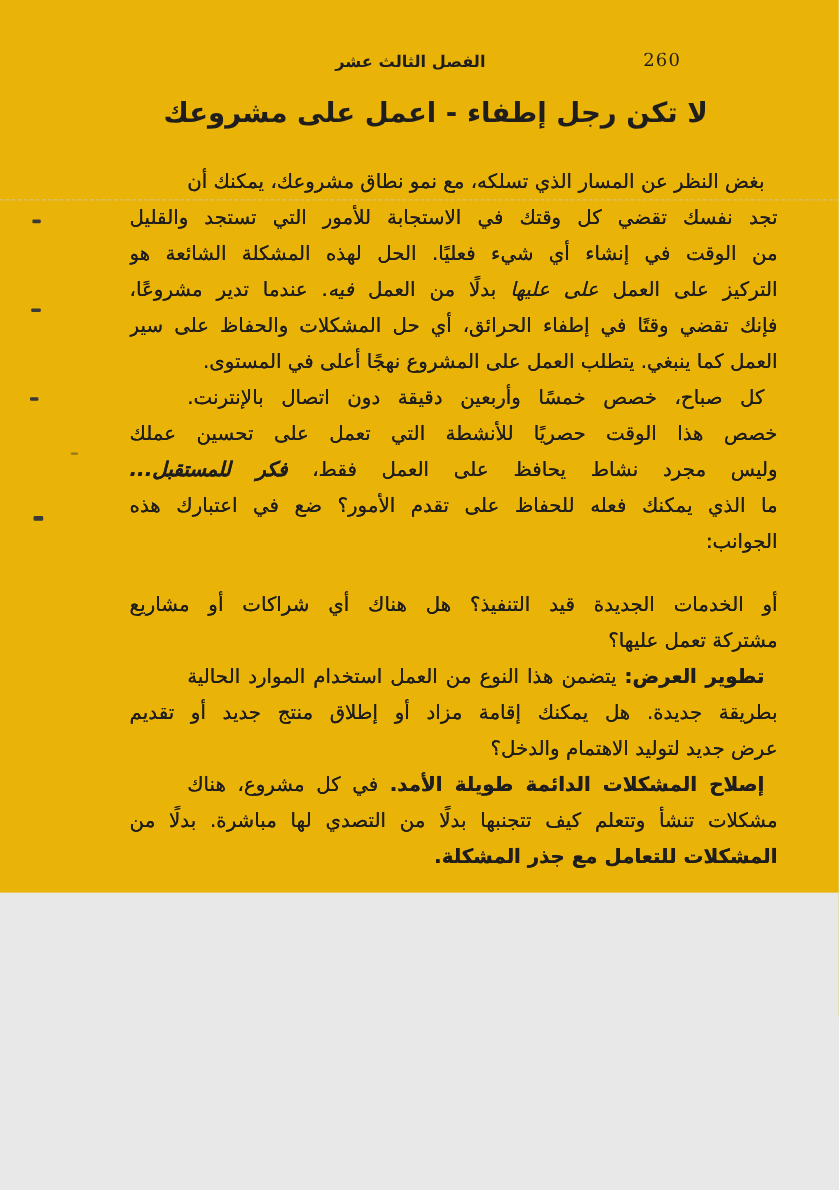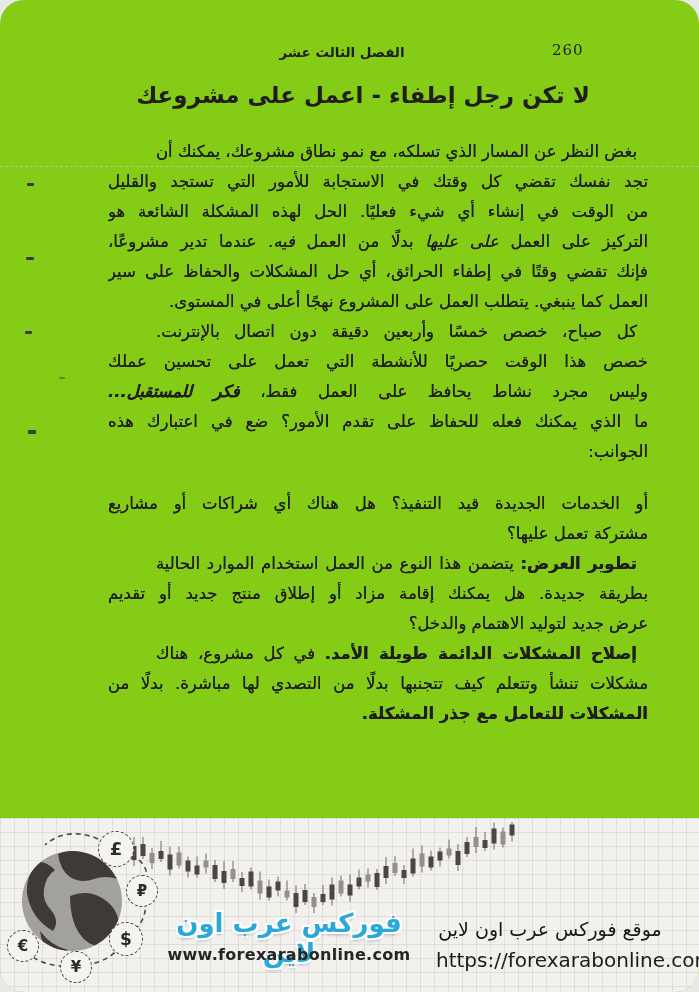--- a/index.html
+++ b/index.html
@@ -1,24 +1,24 @@
 <!DOCTYPE html>
 <html lang="ar"><head>
 <meta charset="utf-8">
 <style>
   html,body{margin:0;padding:0;background:#e8e8e8;}
   .page{
-    position:relative;width:699px;height:992px;margin:0 auto;
-    background:#84cc16;overflow:hidden;
-    font-family:"DejaVu Sans",sans-serif;color:#1f1e1c;border-radius:24px;
+    position:relative;width:699px;height:744px;margin:0 auto;
+    background:#eab308;overflow:hidden;
+    font-family:"DejaVu Sans",sans-serif;color:#1f1e1c;
   }
   
   .chapter{position:absolute;top:44px;left:65px;width:554px;text-align:center;
     font-size:13.5px;font-weight:700;}
-  .pagenum{position:absolute;top:41px;left:552px;font-size:15px;
+  .pagenum{position:absolute;top:41px;left:536px;font-size:15px;
     font-family:"DejaVu Serif",serif;letter-spacing:1px;}
   .title{position:absolute;top:82px;left:86px;width:554px;text-align:center;
     font-size:23px;font-weight:700;direction:rtl;}
   
   .body-text{position:absolute;top:137px;left:108px;width:540px;direction:rtl;
     font-size:16.5px;}
   .para{margin:0;}
   .para.gap{margin-top:22px;}
   .ln{height:30px;line-height:30px;text-align:justify;text-align-last:justify;
     overflow:hidden;text-shadow:0 0 .4px currentColor;}

